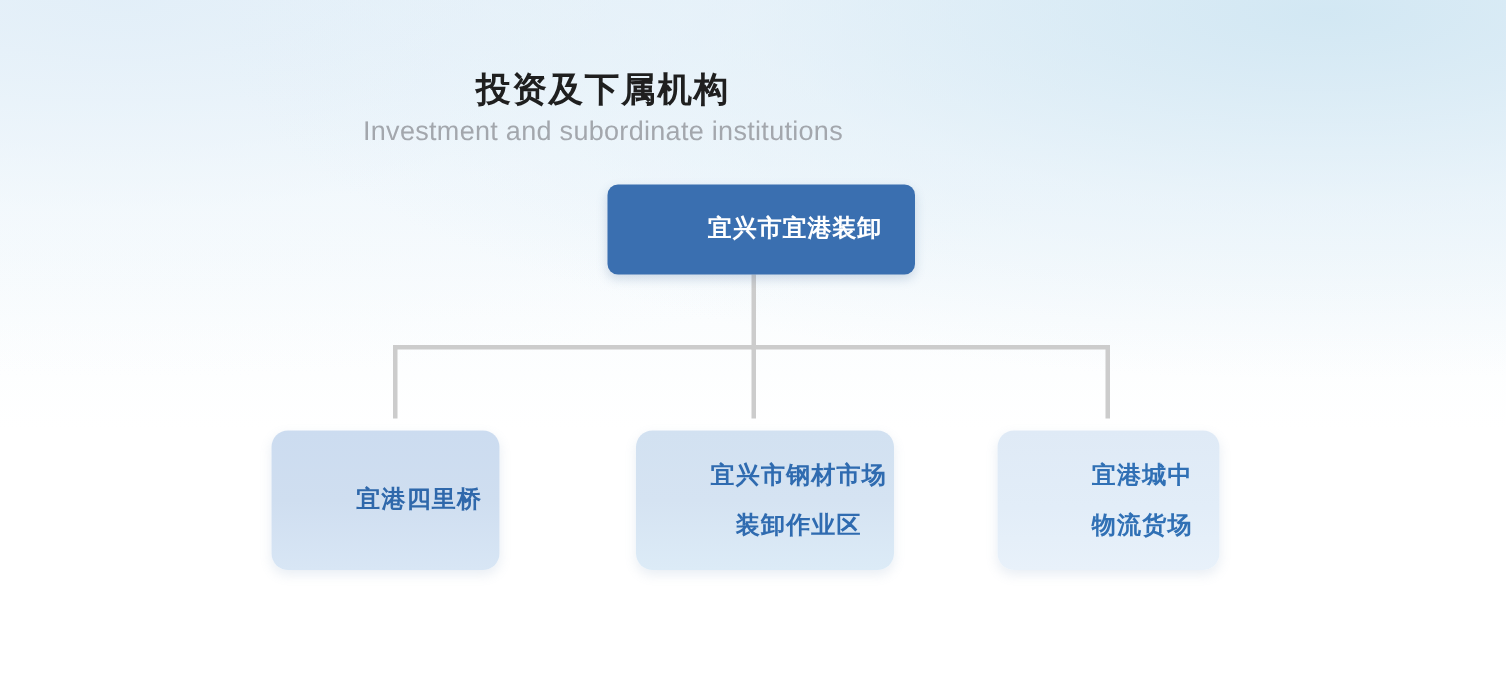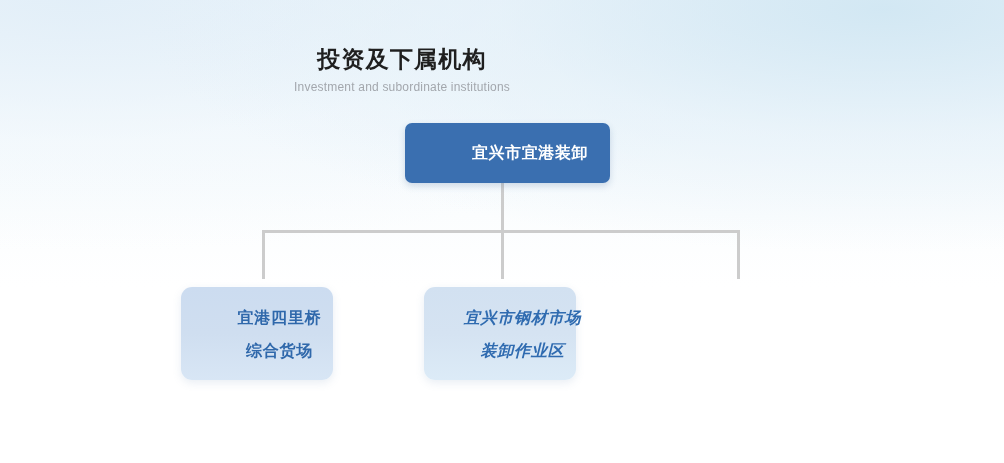--- a/index.html
+++ b/index.html
@@ -36,21 +36,21 @@
   .title-cn {
     font-size: 23px;
     font-weight: bold;
     color: #1f1f1f;
     letter-spacing: 1.2px;
     line-height: 30px;
     white-space: nowrap;
   }
   .title-en {
     margin-top: 5px;
-    font-size: 12px;
+    font-size: 18px;
     color: #a3a7ad;
     letter-spacing: 0.2px;
     line-height: 17px;
     white-space: nowrap;
     font-weight: normal;
   }
 
   
   .conn {
     position: absolute;
@@ -134,23 +134,22 @@
 
   #child-0 {
     left: 181px;
     width: 152px;
     background: linear-gradient(180deg, #ccdcf0 0%, #cfdef0 50%, #d8e6f5 100%);
   }
   #child-0 .line { color: #2f68ab; }
 
   #child-1 {
     left: 424px;
-    width: 152px;
+    width: 172px;
     background: linear-gradient(180deg, #d2e1f1 0%, #d5e3f2 50%, #dcebf7 100%);
-    font-style: italic;
   }
   #child-1 .line { color: #2f6bb0; }
 
   #child-2 {
     left: 665px;
     width: 148px;
     background: linear-gradient(180deg, #dfeaf6 0%, #e2edf8 55%, #e8f1fa 100%);
   }
   #child-2 .line { color: #3070b5; }
 </style>
@@ -169,22 +168,25 @@
   <div class="conn conn-drop-left"></div>
   <div class="conn conn-drop-mid"></div>
   <div class="conn conn-drop-right"></div>
 
   <div class="node node-root">
     <div class="line">宜兴市宜港装卸</div>
   </div>
 
   <div class="node node-child" id="child-0">
     <div class="line">宜港四里桥</div>
-    <div class="line">综合货场</div>
   </div>
 
   <div class="node node-child" id="child-1">
     <div class="line">宜兴市钢材市场</div>
     <div class="line">装卸作业区</div>
   </div>
 
+  <div class="node node-child" id="child-2">
+    <div class="line">宜港城中</div>
+    <div class="line">物流货场</div>
+  </div>
 
 </div>
 
 </body></html>

